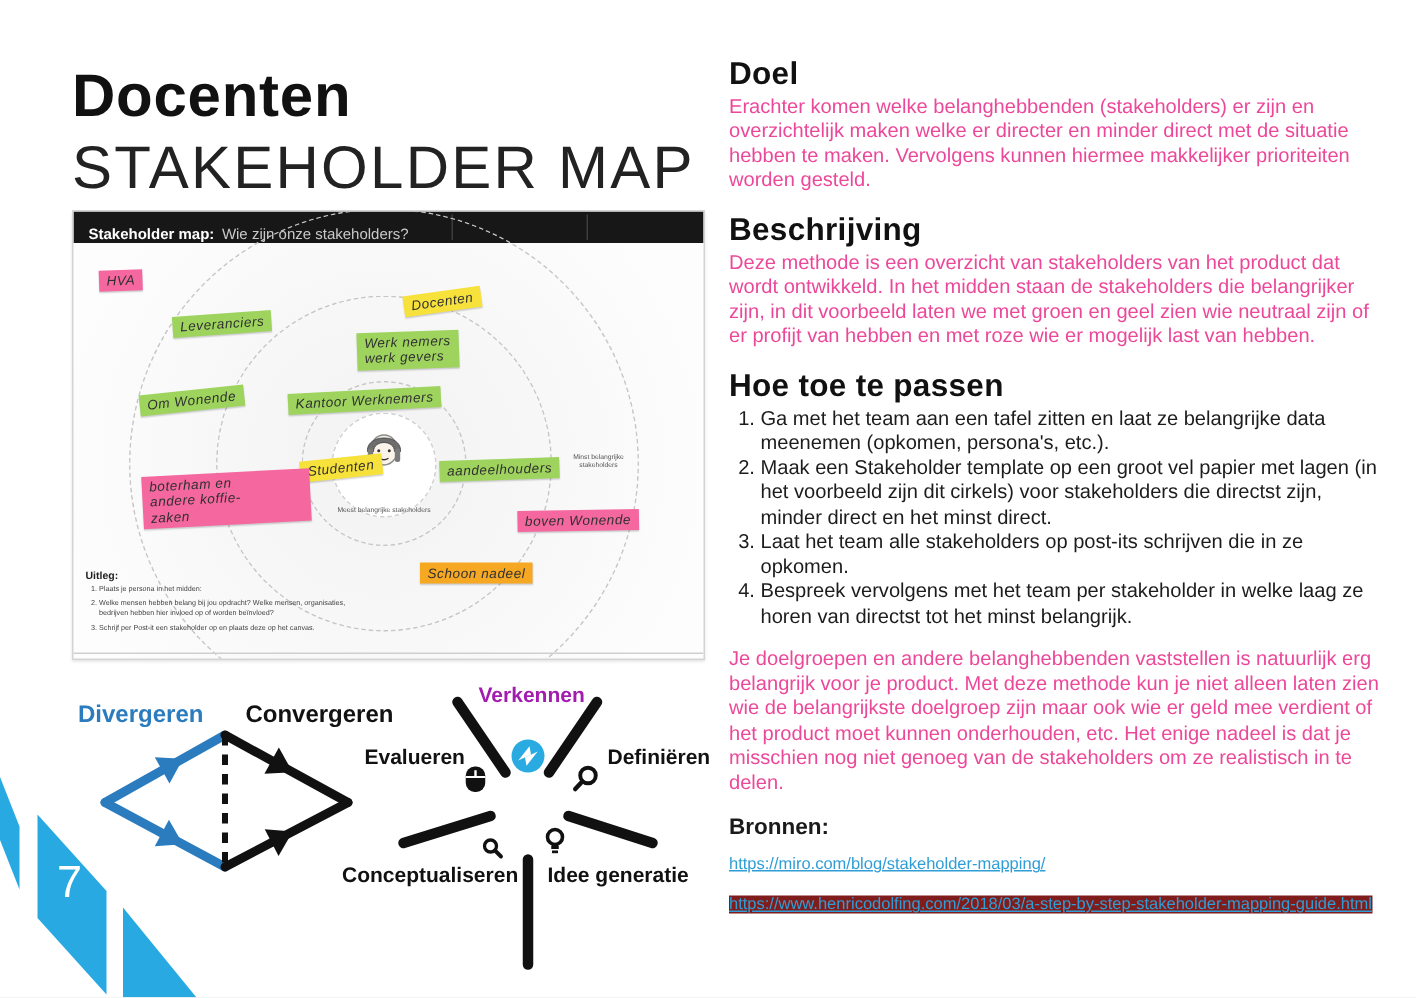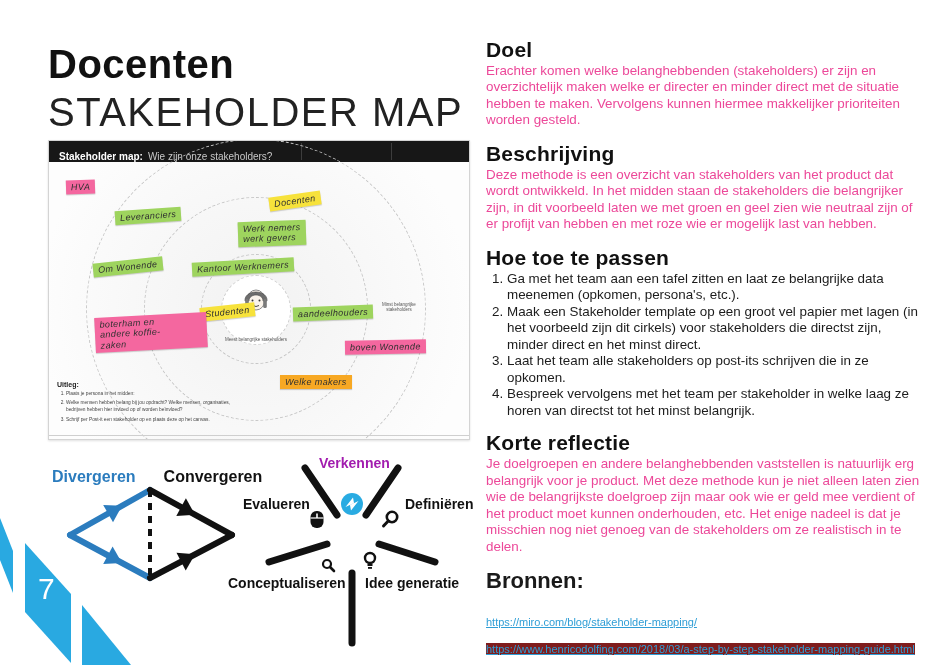--- a/index.html
+++ b/index.html
@@ -67,21 +67,21 @@
     position:absolute; left:38px; top:572px; color:#ffffff;
     font-size:30px; font-weight:400; letter-spacing:1px;
   }
 
   
   .right-col { position:absolute; left:486px; top:38px; width:438px; }
   .sec-title { font-size:21px; font-weight:800; color:#111; margin-bottom:1px; letter-spacing:.2px; }
   .sec-body  { font-size:13.4px; line-height:1.23; color:#ec4899; margin-bottom:13px; }
   .steps { margin:0 0 12px 0; padding-left:21px; }
   .steps li { font-size:13.4px; line-height:1.23; color:#1c1c1c; }
-  .bronnen-title { font-size:22px; font-weight:800; margin-bottom:18px; }
+  .bronnen-title { font-size:15px; font-weight:800; margin-bottom:6px; }
   .src-link {
     display:inline-block; font-size:11px; color:#2f9ed6; text-decoration:underline;
     margin-bottom:11px; cursor:pointer;
   }
   .src-link.highlighted { background:#7f1d1d; }
 </style>
 </head>
 <body>
 
 <div class="page">
@@ -122,21 +122,21 @@
     <div class="sticky yellow" style="left:220px; top:53px;  transform:rotate(-8deg);">Docenten</div>
     <div class="sticky green" style="left:189px; top:80px;  transform:rotate(-2deg);">Werk nemers
 werk gevers</div>
     <div class="sticky green" style="left:143px; top:119px; transform:rotate(-3deg);">Kantoor Werknemers</div>
     <div class="sticky yellow" style="left:151px; top:164px; transform:rotate(-6deg);">Studenten</div>
     <div class="sticky green" style="left:244px; top:165px; transform:rotate(-2deg);">aandeelhouders</div>
     <div class="sticky pink" style="left:46px;  top:174px; transform:rotate(-3deg); width:112px;">boterham en
 andere koffie-
 zaken</div>
     <div class="sticky pink" style="left:296px; top:199px; transform:rotate(-1deg);">boven Wonende</div>
-    <div class="sticky orange" style="left:231px; top:234px;">Welke makers</div>
+    <div class="sticky orange" style="left:231px; top:234px;">Schoon nadeel</div>
 
     <div class="uitleg">
       <div class="uitleg-title">Uitleg:</div>
       <ol>
         <li>Plaats je persona in het midden:</li>
         <li>Welke mensen hebben belang bij jou opdracht? Welke mensen, organisaties, bedrijven hebben hier invloed op of worden beïnvloed?</li>
         <li>Schrijf per Post-it een stakeholder op en plaats deze op het canvas.</li>
       </ol>
     </div>
     <div class="map-footline"></div>
@@ -235,21 +235,20 @@
       <div class="sec-title">Hoe toe te passen</div>
       <ol class="steps">
         <li>Ga met het team aan een tafel zitten en laat ze belangrijke data meenemen (opkomen, persona's, etc.).</li>
         <li>Maak een Stakeholder template op een groot vel papier met lagen (in het voorbeeld zijn dit cirkels) voor stakeholders die directst zijn, minder direct en het minst direct.</li>
         <li>Laat het team alle stakeholders op post-its schrijven die in ze opkomen.</li>
         <li>Bespreek vervolgens met het team per stakeholder in welke laag ze horen van directst tot het minst belangrijk.</li>
       </ol>
     </div>
 
     <div>
-      <div class="sec-title">Korte reflectie</div>
       <div class="sec-body">Je doelgroepen en andere belanghebbenden vaststellen is natuurlijk erg belangrijk voor je product. Met deze methode kun je niet alleen laten zien wie de belangrijkste doelgroep zijn maar ook wie er geld mee verdient of het product moet kunnen onderhouden, etc. Het enige nadeel is dat je misschien nog niet genoeg van de stakeholders om ze realistisch in te delen.</div>
     </div>
 
     <div>
       <div class="bronnen-title">Bronnen:</div>
       <span class="src-link">https://miro.com/blog/stakeholder-mapping/</span><br>
       <span class="src-link highlighted">https://www.henricodolfing.com/2018/03/a-step-by-step-stakeholder-mapping-guide.html</span>
     </div>
 
   </div>

